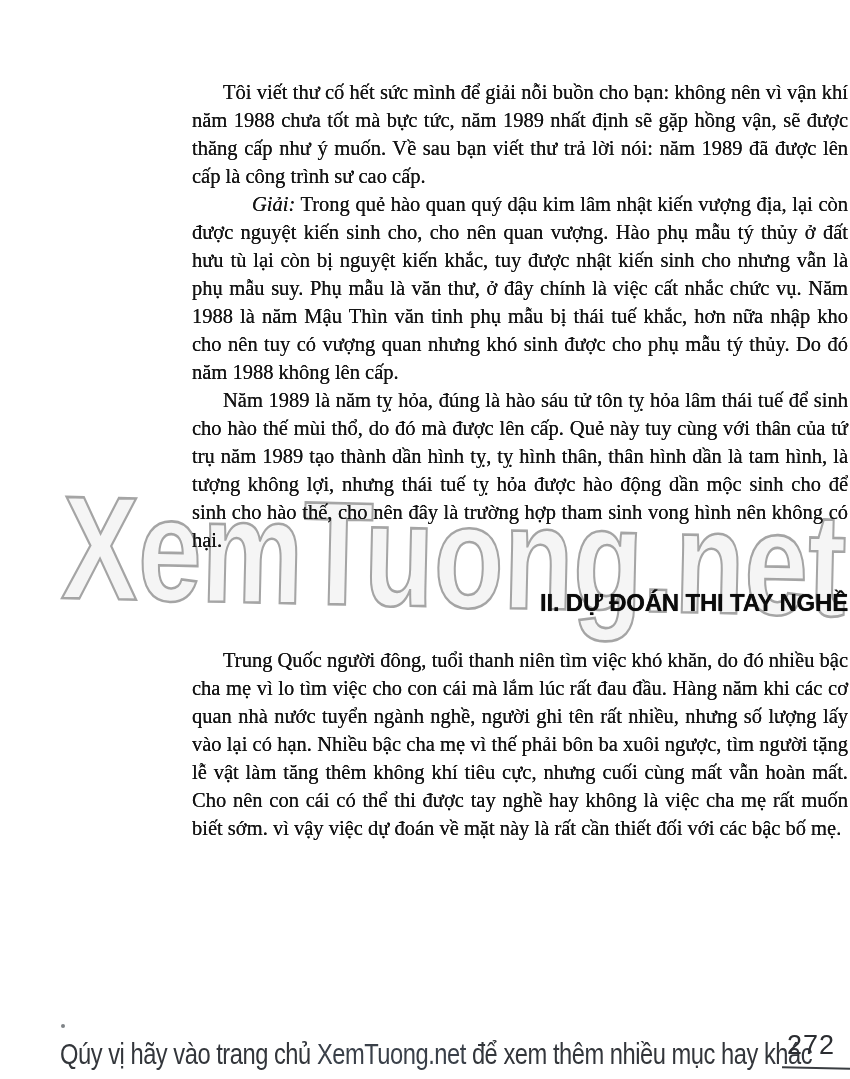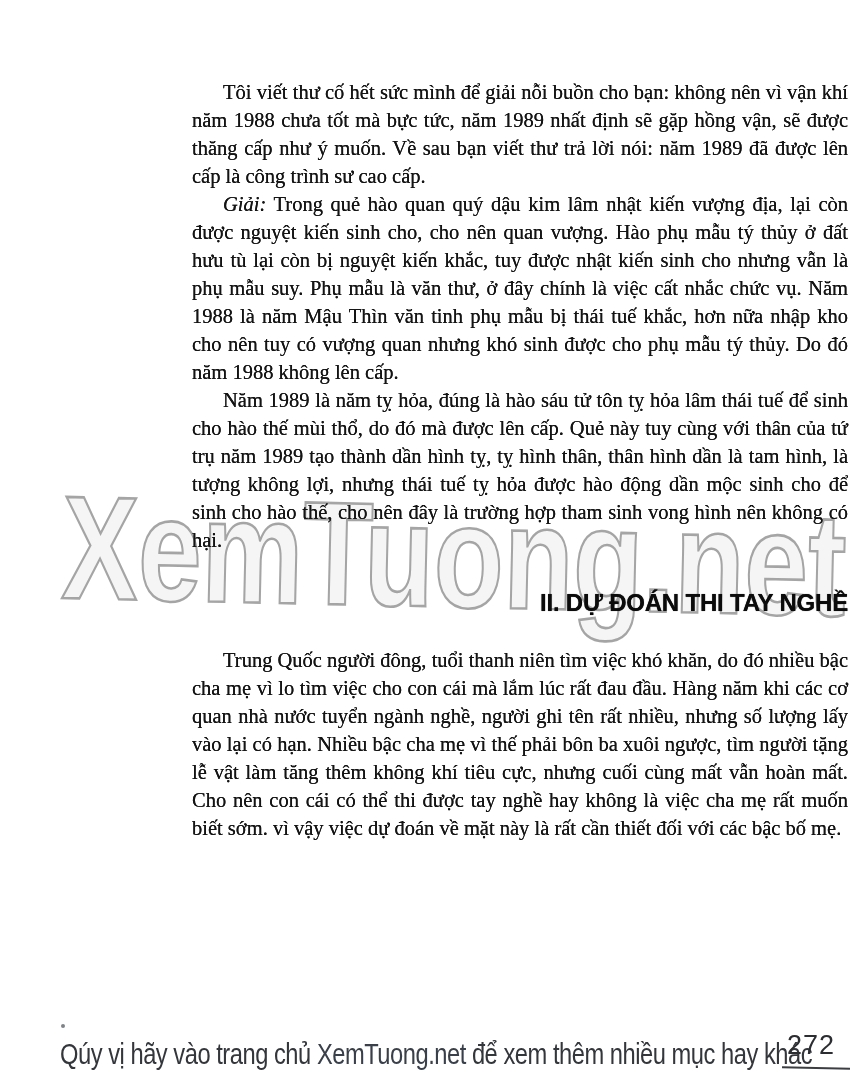--- a/index.html
+++ b/index.html
@@ -27,21 +27,21 @@
     left: 192px; top: 78px;
     width: 656px;
     z-index: 2;
     font-size: 20.5px;
     line-height: 28px;
     text-align: justify;
     color: #141414;
     text-shadow: 0 0 0.4px #141414; 
   }
   .content p { margin: 0; text-indent: 31px; }
-  .content .lead-italic { font-style: italic; }
+  .content .lead-italic { font-style: italic; margin-left: 29px; }
 
   .heading {
     font-family: Liberation Sans, sans-serif;
     font-weight: bold;
     font-size: 24px;
     letter-spacing: -0.2px;
     text-align: right;
     text-indent: 0;
     margin: 35px 0 29px 0;
     color: #0b0b0b;

